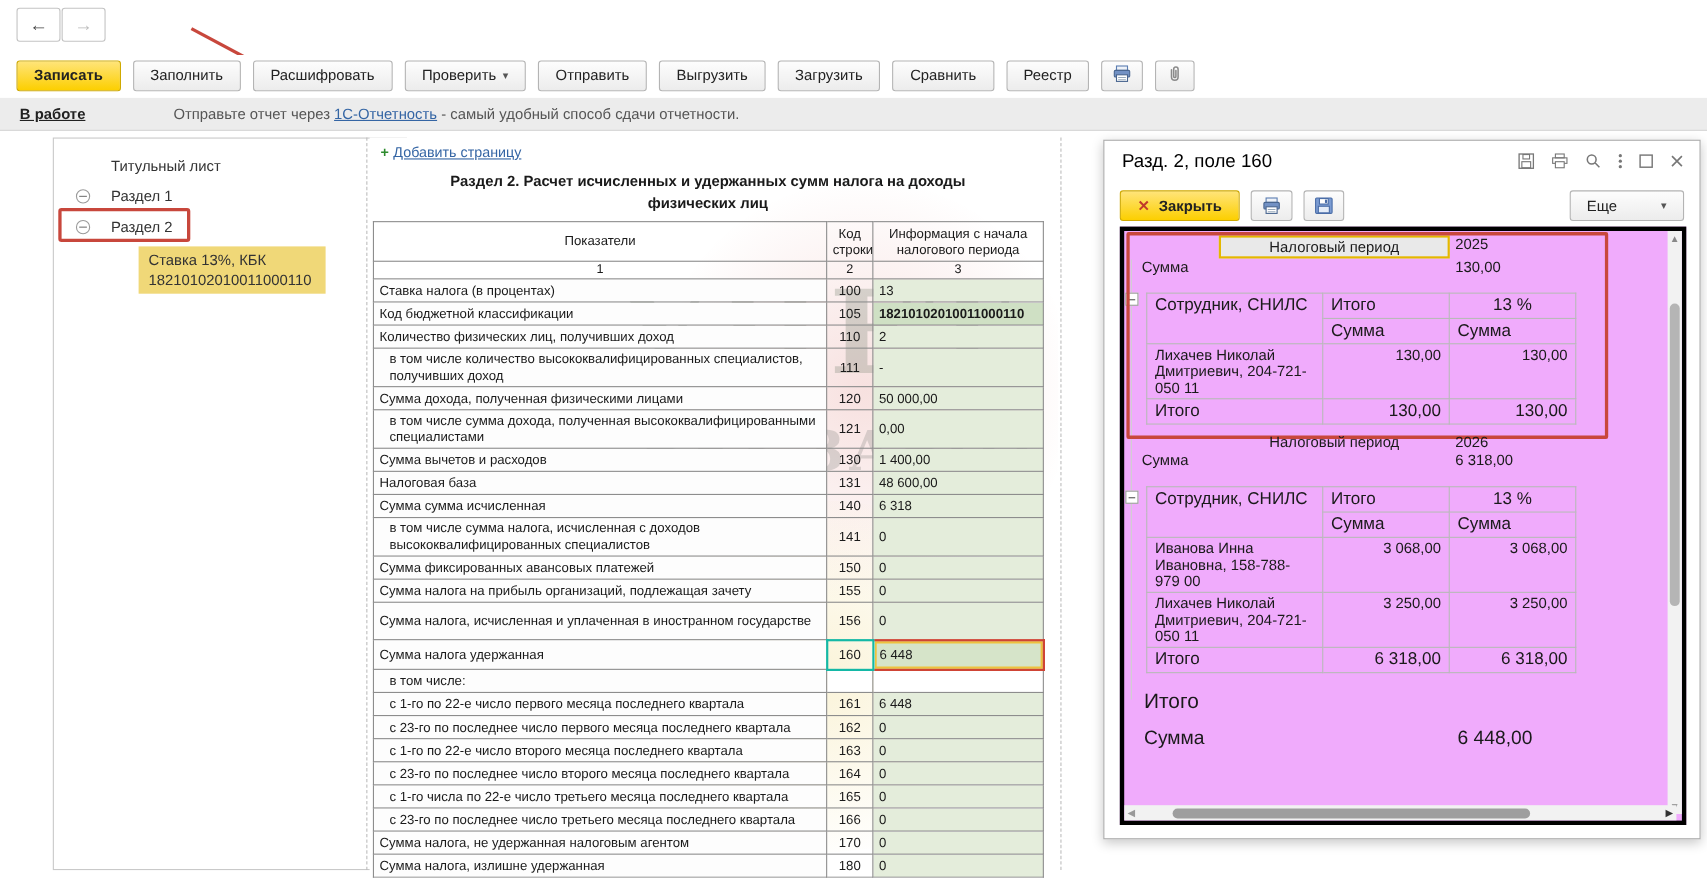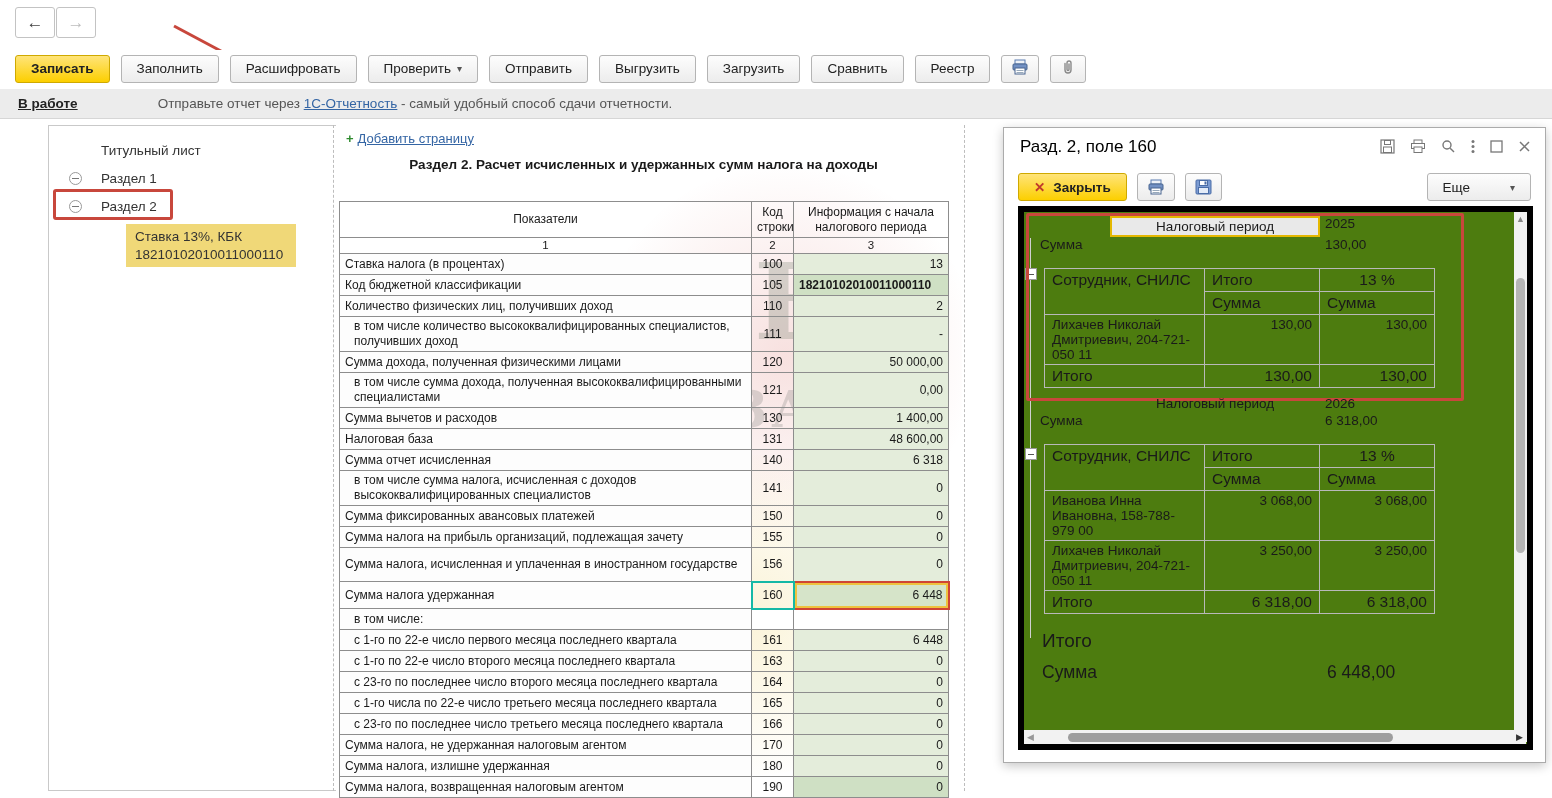--- a/index.html
+++ b/index.html
@@ -61,21 +61,21 @@
   .rtable { position:absolute; left:3px; top:76px; width:609px; border-collapse:collapse;
             table-layout:fixed; font-size:12px; line-height:1.25; }
   .rtable td, .rtable th { border:1px solid #8d8d8d; padding:2px 5px; vertical-align:middle;
                            font-weight:normal; overflow:hidden; }
   .rtable col.c1 { width:412px; } .rtable col.c2 { width:42px; } .rtable col.c3 { width:155px; }
   .hdr th { text-align:center; height:36px; }
   .numrow td { text-align:center; height:16px; padding:0 5px; font-size:11.5px; }
   td.lbl { text-align:left; background:#fdfdfd; }
   tr.sub td.lbl { padding-left:14px; }
   td.code { text-align:center; }
-  td.val { text-align:right; background:#e4eddb; }
+  td.val { text-align:left; background:#e4eddb; }
   td.val.strong { background:#cfe0c4;margin-left:36px; }
   td.val.left { text-align:left; font-weight:bold; }
   tr.group td.code, tr.group td.val { background:#fff; }
   tr.r1 { height:21px; } tr.r2 { height:34px; }
   td.red-code { border:2px solid #14b8a6; }
   td.red-val  { border:2px solid #cf4435; box-shadow:inset 0 0 0 2px #eec23e; background:#d6e4c9; }
   tr.hlrow { height:27px; }
 
   
   .wm { position:absolute; pointer-events:none; font-weight:bold; }
@@ -94,21 +94,21 @@
   #panel-title { position:absolute; left:16px; top:9px; font-size:17px; color:#000; }
   #panel-winicons { position:absolute; right:14px; top:11px; display:flex; gap:15px; align-items:center; }
   #panel-winicons span { cursor:pointer; display:inline-flex; }
   #panel-toolbar { position:absolute; left:14px; top:44px; right:14px; height:30px;
                    display:flex; align-items:center; gap:10px; }
   #btn-close { font-weight:bold; }
   #btn-close .x { color:#c0392b; font-weight:bold; margin-right:2px; }
   #btn-more { margin-left:auto;gap:40px; }
 
   #panel-content { position:absolute; left:14px; top:78px; width:515px; height:544px;
-                   border:6px solid #000000; background:#4d7c0f; overflow:hidden; }
+                   border:4px solid #000000; background:#f0abfc; overflow:hidden; }
   #pc-inner { position:absolute; left:0; top:0; width:488px; height:516px; padding:4px 0 0 8px; font-size:13.5px; }
   .treeline { position:absolute; left:6px; top:26px; width:1px; height:400px; background:#d0d0d0; }
   .pgroup { position:relative; margin-bottom:8px; padding-left:8px; }
   .pgroup.annotated::after { content:""; position:absolute; left:-6px; top:-3px; width:432px; height:182px;
                              border:3px solid #c8473c; border-radius:2px; pointer-events:none; }
   .minusbox { position:absolute; left:-7px; width:12px; height:12px; border:1px solid #999; background:#fff;
               display:flex; align-items:center; justify-content:center; }
   .minusbox::after { content:""; width:6px; height:1px; background:#555; }
   .prow { position:relative; height:17px; }
   .prow .pl { position:absolute; left:0; }
@@ -230,20 +230,21 @@
   <div id="wm-blob1" class="wm"></div>
   <div id="wm-blob2" class="wm"></div>
   <div id="wm1" class="wm">УЧЕТ</div>
   <div id="wm2" class="wm">БЕЗ ЗАБОТ</div>
 
   <div id="addpage">
     <span class="plus">+</span><span class="txt">Добавить страницу</span>
   </div>
   <div id="sec-title">
     <div>Раздел 2. Расчет исчисленных и удержанных сумм налога на доходы</div>
+    <div>физических лиц</div>
   </div>
 
   <table class="rtable">
     <colgroup>
         <col class="c1">
         <col class="c2">
         <col class="c3">
       </colgroup>
     <thead>
       <tr class="hdr">
@@ -292,21 +293,21 @@
           <td class="lbl">Сумма вычетов и расходов</td>
           <td class="code">130</td>
           <td class="val">1 400,00</td>
         </tr>
         <tr class="r1">
           <td class="lbl">Налоговая база</td>
           <td class="code">131</td>
           <td class="val">48 600,00</td>
         </tr>
         <tr class="r1">
-          <td class="lbl">Сумма отчет исчисленная</td>
+          <td class="lbl">Сумма сумма исчисленная</td>
           <td class="code">140</td>
           <td class="val">6 318</td>
         </tr>
         <tr class="r2 sub">
           <td class="lbl">в том числе сумма налога, исчисленная с доходов высококвалифицированных специалистов</td>
           <td class="code">141</td>
           <td class="val">0</td>
         </tr>
         <tr class="r1">
           <td class="lbl">Сумма фиксированных авансовых платежей</td>
@@ -330,20 +331,25 @@
         </tr>
         <tr class="r1 sub group">
           <td class="lbl">в том числе:</td>
           <td class="code"></td>
           <td class="val"></td>
         </tr>
         <tr class="r1 sub">
           <td class="lbl">с 1-го по 22-е число первого месяца последнего квартала</td>
           <td class="code">161</td>
           <td class="val">6 448</td>
+        </tr>
+        <tr class="r1 sub">
+          <td class="lbl">с 23-го по последнее число первого месяца последнего квартала</td>
+          <td class="code">162</td>
+          <td class="val">0</td>
         </tr>
         <tr class="r1 sub">
           <td class="lbl">с 1-го по 22-е число второго месяца последнего квартала</td>
           <td class="code">163</td>
           <td class="val">0</td>
         </tr>
         <tr class="r1 sub">
           <td class="lbl">с 23-го по последнее число второго месяца последнего квартала</td>
           <td class="code">164</td>
           <td class="val">0</td>

